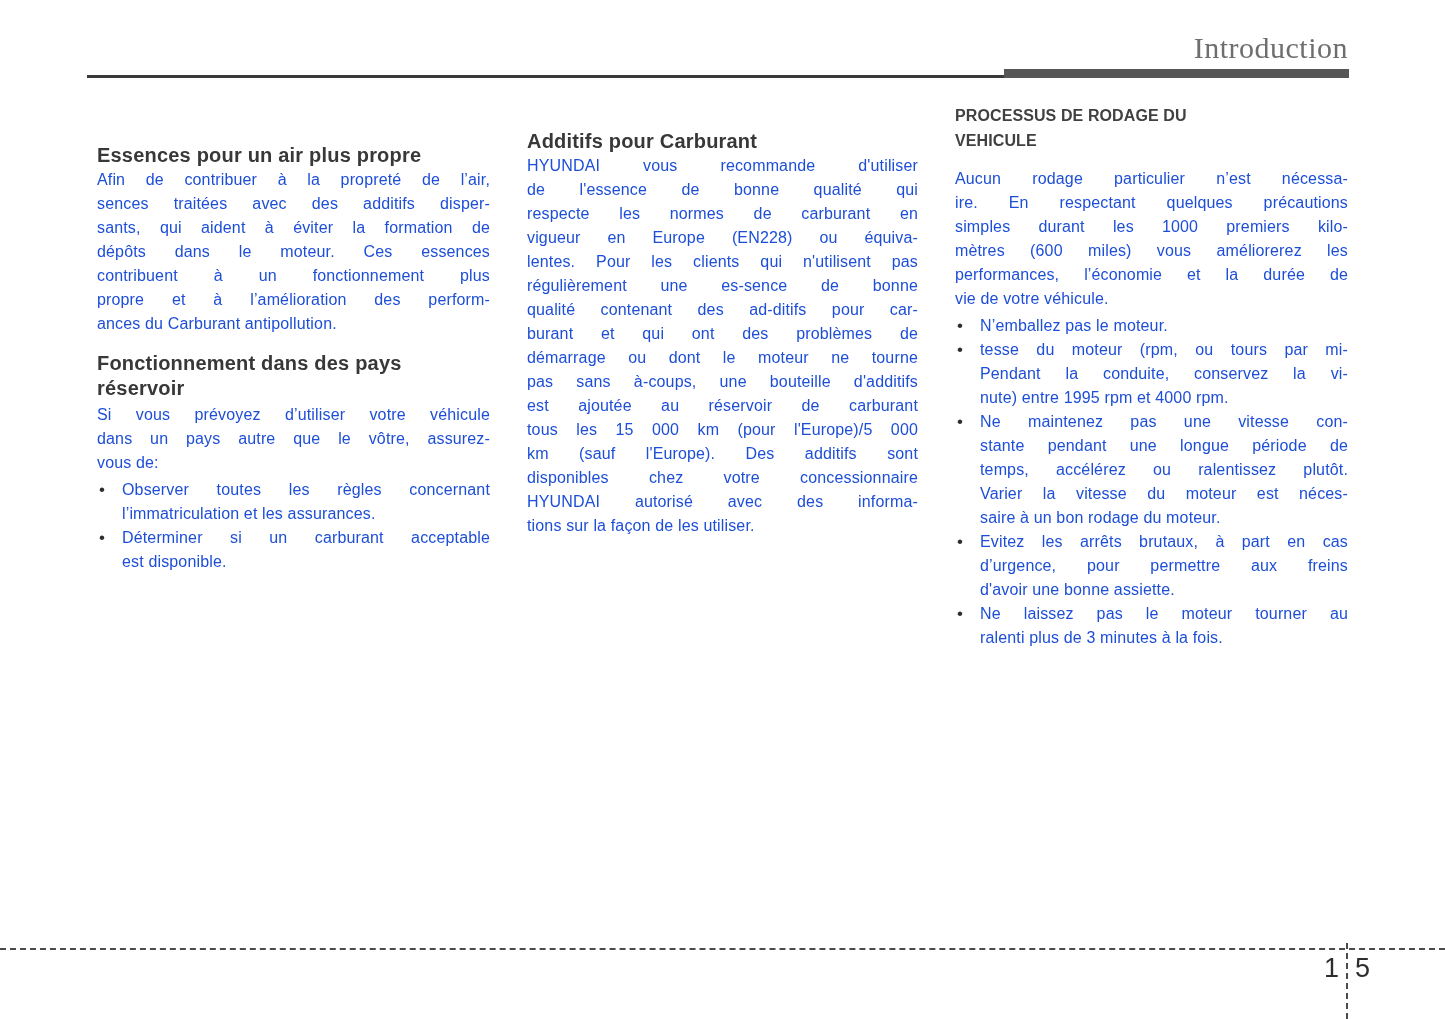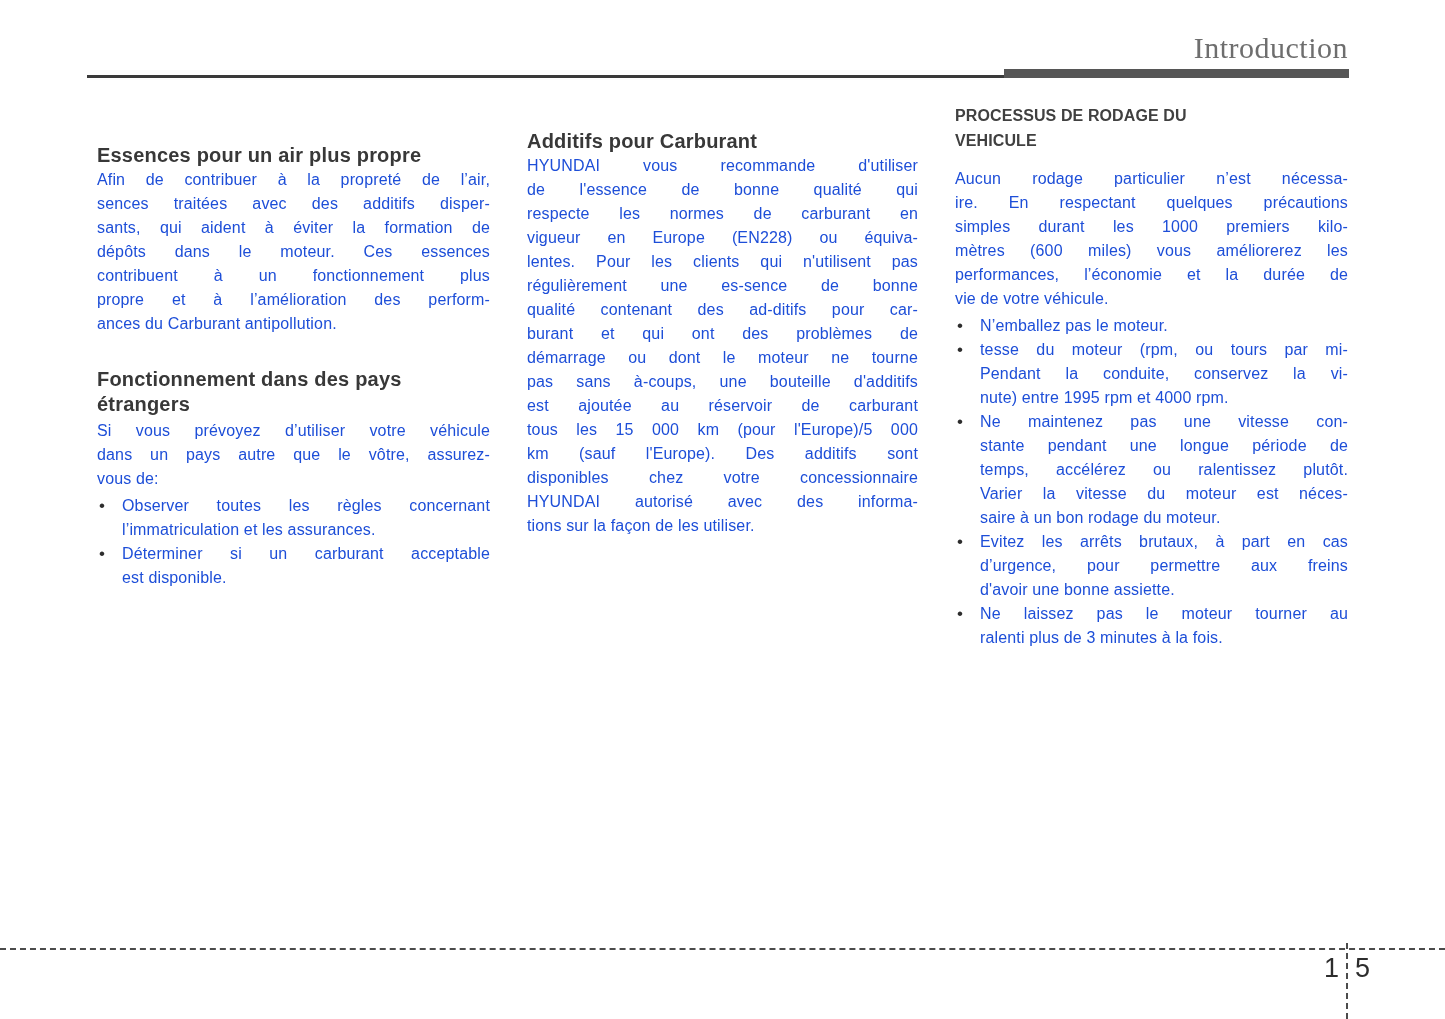--- a/index.html
+++ b/index.html
@@ -56,21 +56,21 @@
     color: #383838;
     letter-spacing: 0.2px;
   }
   .big-heading .hline {
     font-size: 16px;
     font-weight: bold;
     line-height: 25px;
     color: #404040;
     letter-spacing: 0.1px;
   }
-  .mt-sec { margin-top: 31px; margin-bottom: 2px; }
+  .mt-sec { margin-top: 15px; margin-bottom: 2px; }
   .big-heading { margin-bottom: 14px; }
 
   .lines .jline {
     font-size: 16px;
     line-height: 24px;
     color: #1d4ed8;
     letter-spacing: 0.15px;
     text-align: justify;
     text-align-last: justify;
   }
@@ -131,21 +131,21 @@
         <div class="jline">sences traitées avec des additifs disper-</div>
         <div class="jline">sants, qui aident à éviter la formation de</div>
         <div class="jline">dépôts dans le moteur. Ces essences</div>
         <div class="jline">contribuent à un fonctionnement plus</div>
         <div class="jline">propre et à l’amélioration des perform-</div>
         <div class="jline">ances du Carburant antipollution.</div>
       </div>
 
     <div class="sec-heading mt-sec">
         <div class="hline">Fonctionnement dans des pays</div>
-        <div class="hline">étrangers</div>
+        <div class="hline">réservoir</div>
       </div>
     <div class="lines">
         <div class="jline">Si vous prévoyez d’utiliser votre véhicule</div>
         <div class="jline">dans un pays autre que le vôtre, assurez-</div>
         <div class="jline">vous de:</div>
       </div>
 
     <div class="bullets">
       <div class="bullet">
         <span class="dot">•</span>

